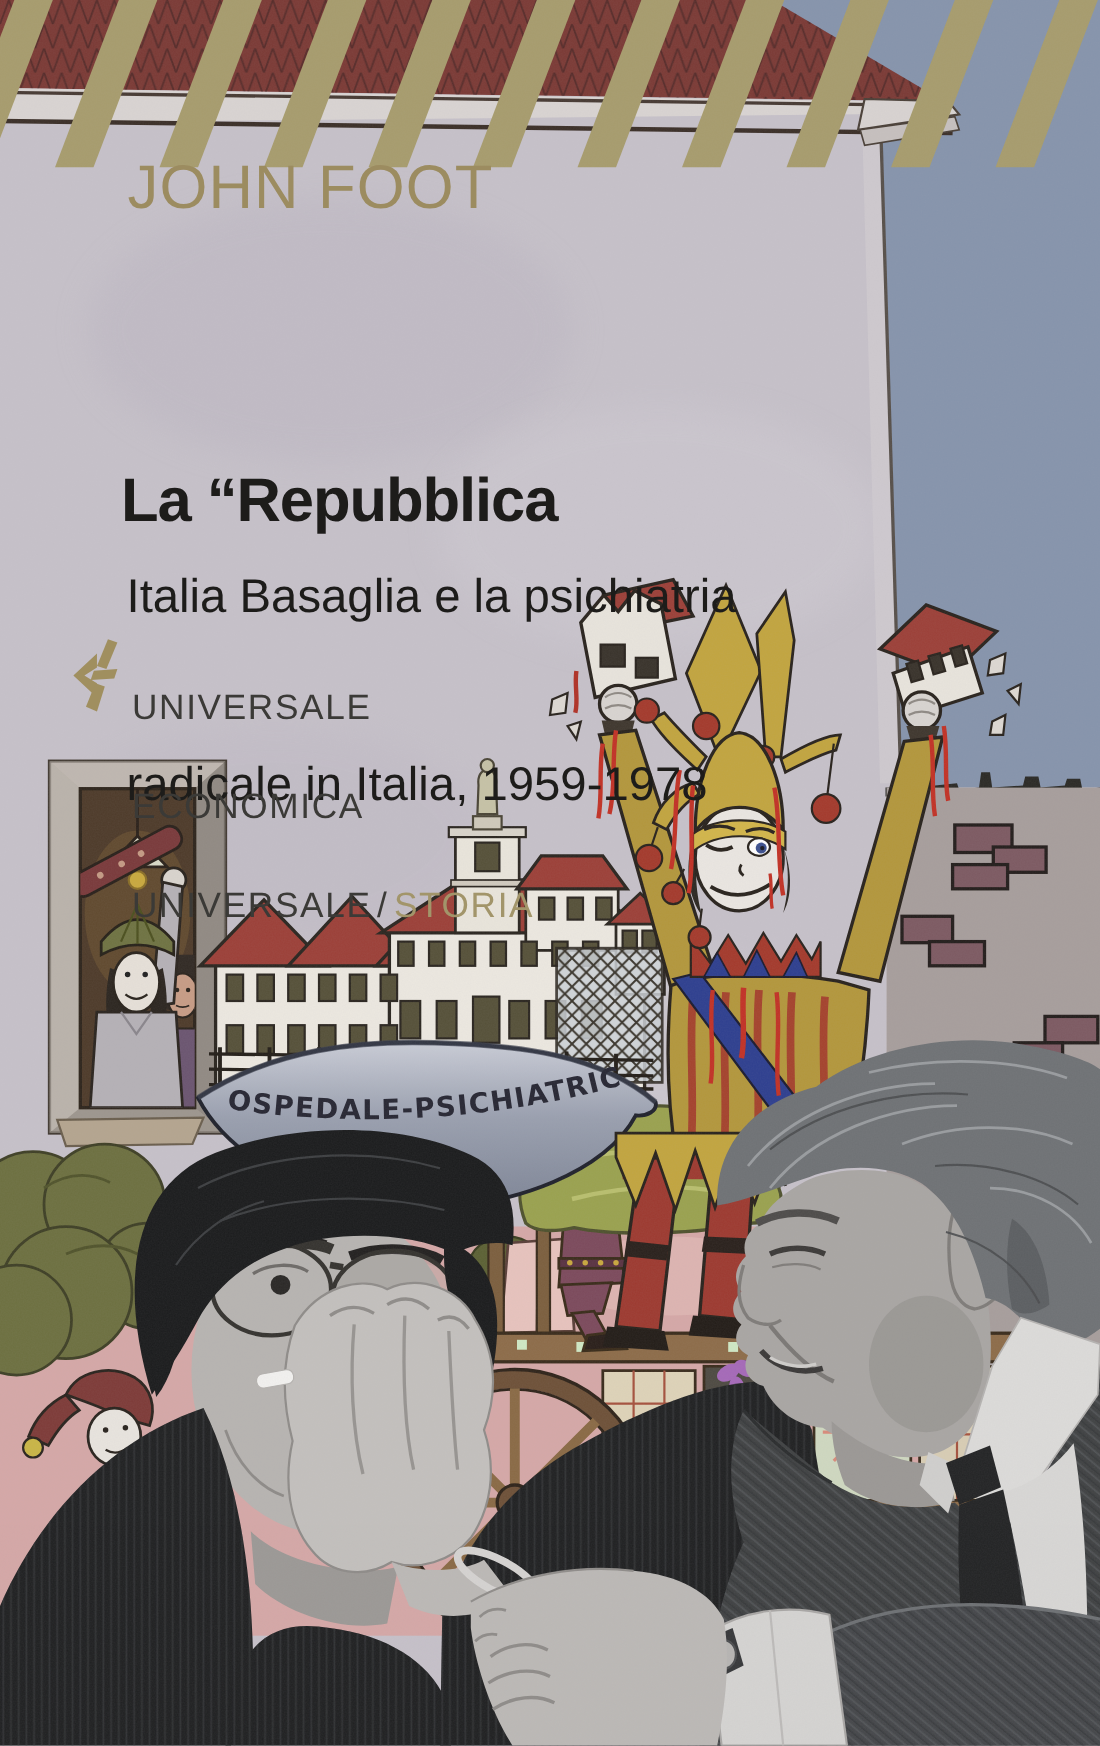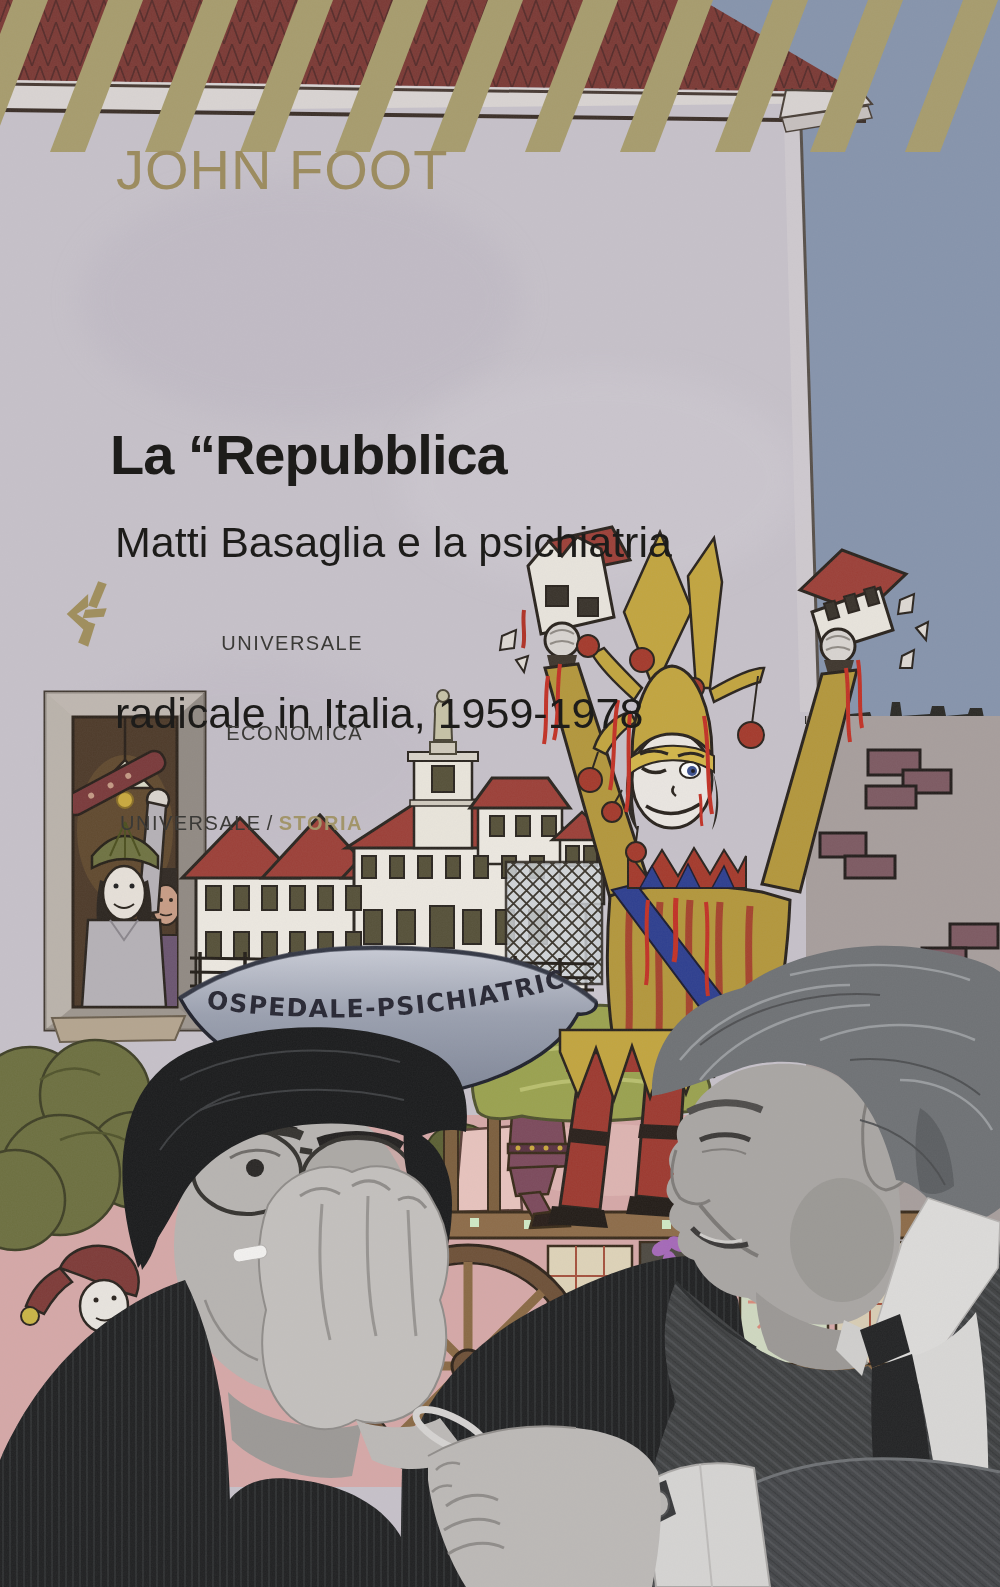--- a/index.html
+++ b/index.html
@@ -5,23 +5,23 @@
   html,body{margin:0;padding:0;background:#555;}
   .cover{
     position:relative;width:1000px;height:1587px;overflow:hidden;
     background:#c6c1c9;font-family:"Liberation Sans",sans-serif;
   }
   .cover svg.art{position:absolute;left:0;top:0;}
   .txt{position:absolute;white-space:pre;}
   .author{left:116px;top:137px;font-size:56px;letter-spacing:1px;color:#9c8c60;font-weight:normal;}
   .title{left:110px;top:212px;font-size:56px;line-height:97px;font-weight:bold;color:#1d1c1a;letter-spacing:-1px;}
   .subtitle{left:115px;top:400px;font-size:43px;line-height:57px;color:#1d1c1a;}
-  .publisher{left:120px;top:568px;font-size:20px;line-height:30px;letter-spacing:1.5px;color:#3b3a37;text-align:right;}
+  .publisher{left:120px;top:568px;font-size:32px;line-height:30px;letter-spacing:1.5px;color:#3b3a37;}
   .publisher .sep{color:#3b3a37;margin:0 5px;}
-  .publisher .series{color:#a2956a;font-weight:bold;}
+  .publisher .series{color:#a2956a;}
   .logo{position:absolute;left:61px;top:572px;width:50px;height:84px;}
   .banner-text{font-family:"DejaVu Sans",sans-serif;font-weight:bold;font-size:25px;letter-spacing:1.5px;fill:#272733;}
 </style>
 </head>
 <body>
 
 <div class="cover">
 
 <svg class="art" width="1000" height="1587" viewBox="0 0 1000 1587">
   <defs>
@@ -553,21 +553,21 @@
   <rect x="0" y="0" width="1000" height="1587" filter="url(#grain)" opacity="0.16"></rect>
 </svg>
 
 <div class="txt author">JOHN FOOT</div>
 
 <div class="txt title">
   <div>La “Repubblica</div>
 </div>
 
 <div class="txt subtitle">
-  <div>Matti Basaglia e la psichiatria</div>
+  <div>Italia Basaglia e la psichiatria</div>
   <div>radicale in Italia, 1959-1978</div>
 </div>
 
 <svg class="logo" viewBox="0 0 70 100">
   <g fill="#a08f5f">
     <polygon points="8,50 38,22 38,40 22,50 38,60 38,78"></polygon>
     <polygon points="52,4 64,8 50,42 38,38"></polygon>
     <polygon points="34,44 64,42 60,54 30,56"></polygon>
     <polygon points="36,60 48,64 38,96 24,90"></polygon>
   </g>

